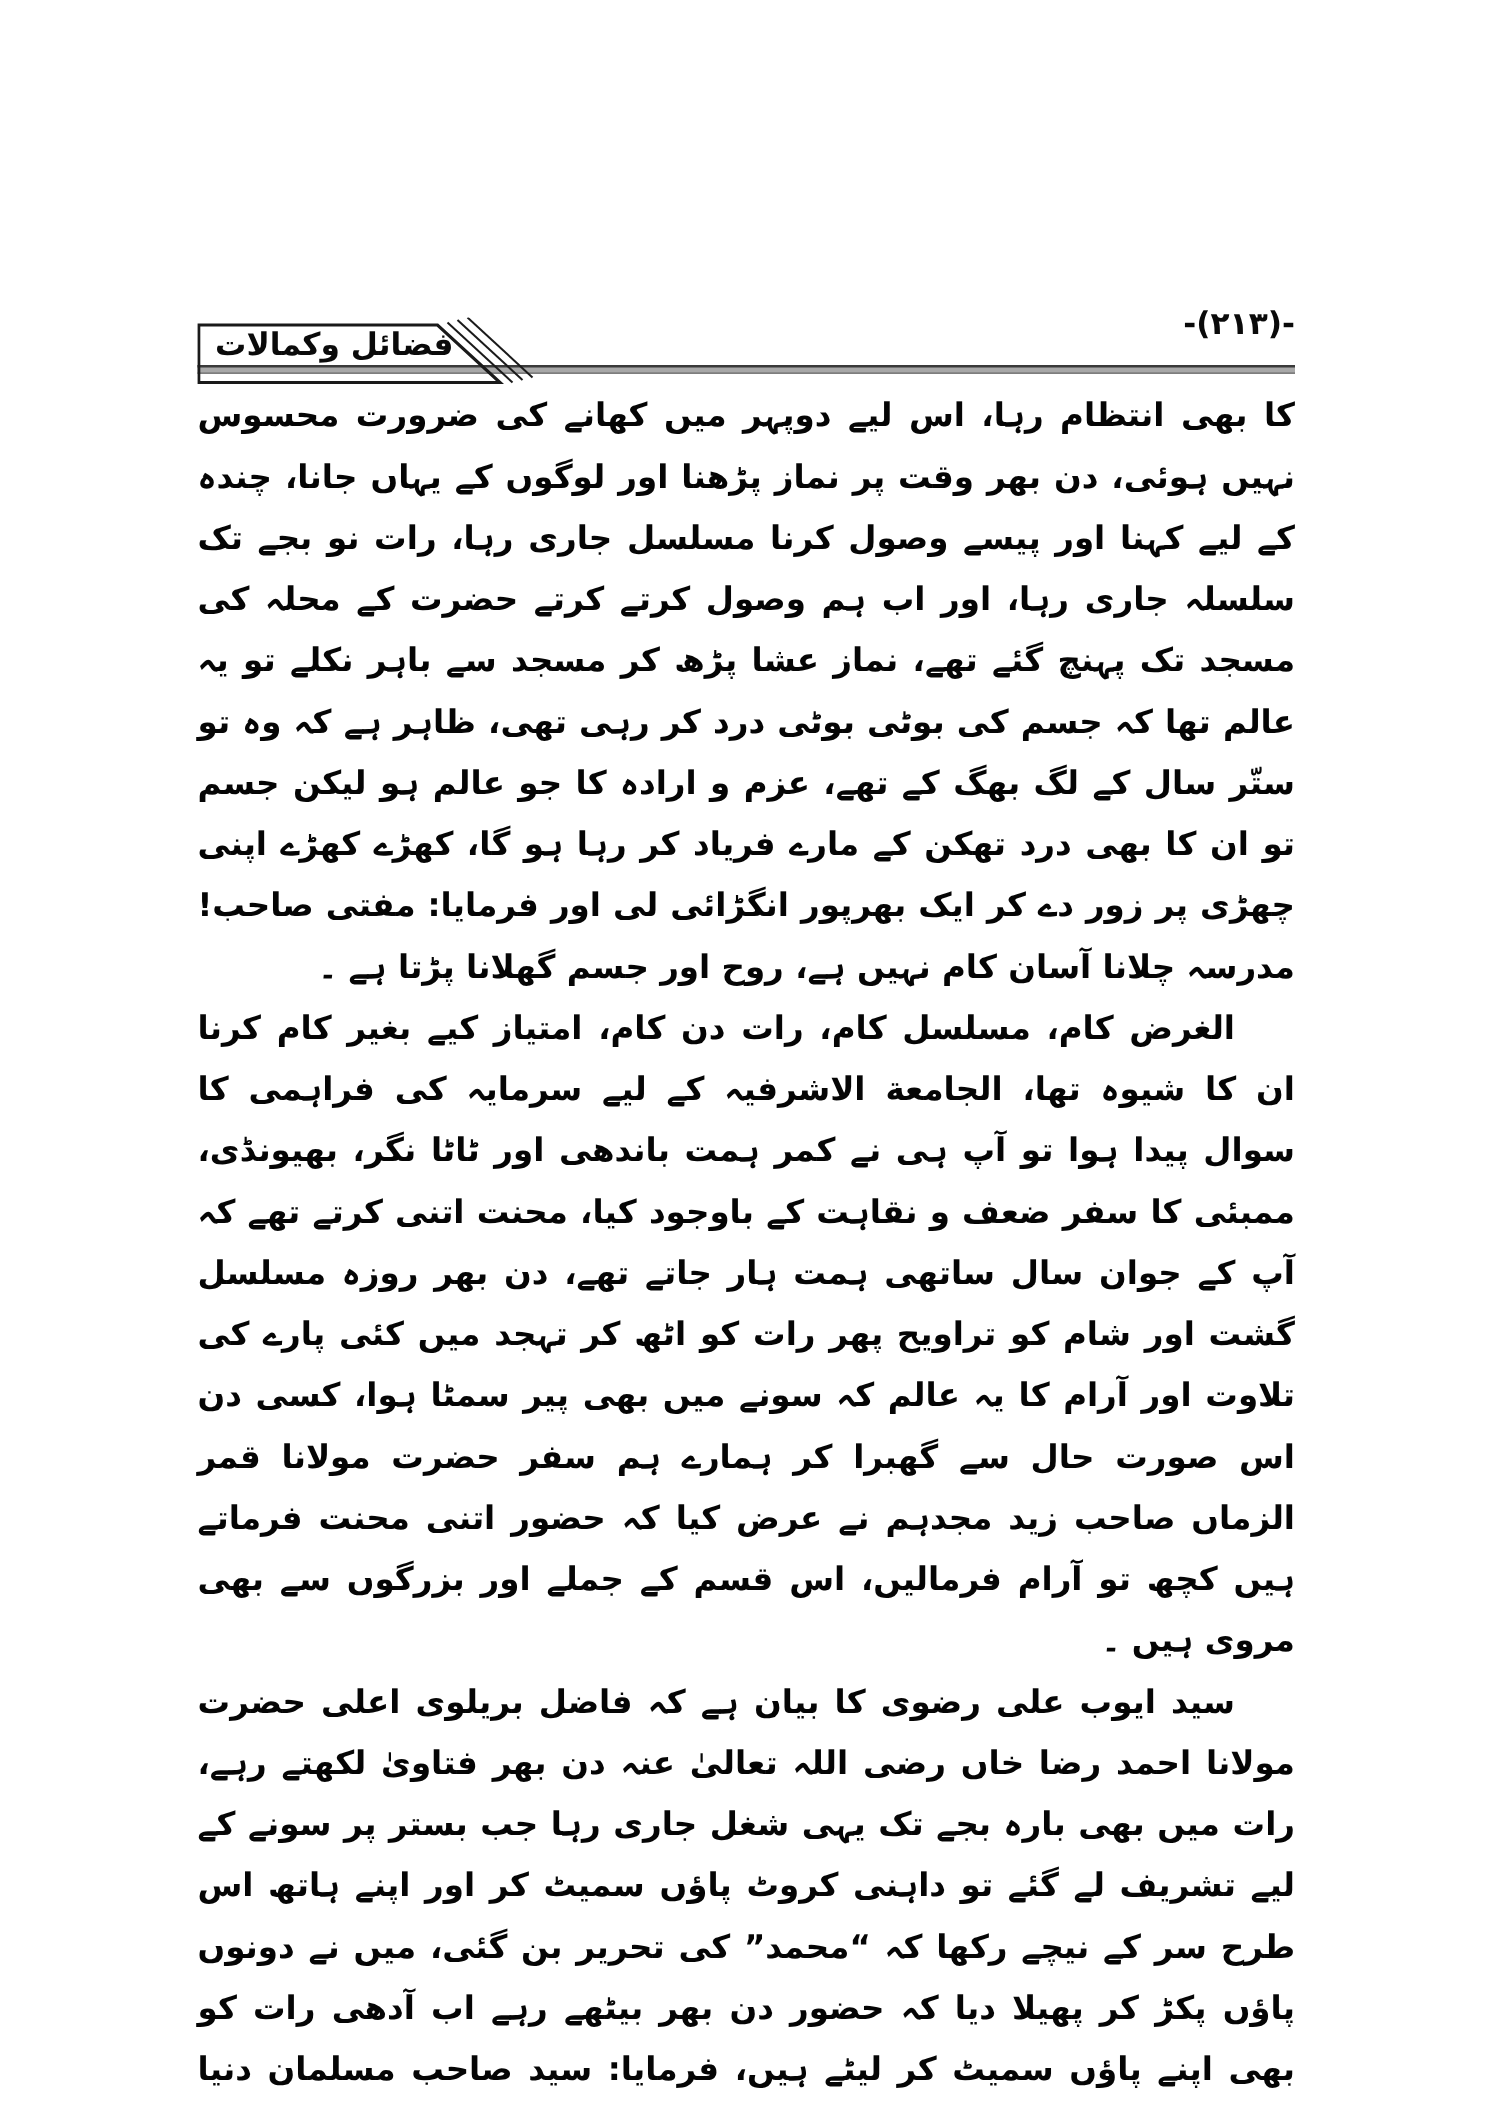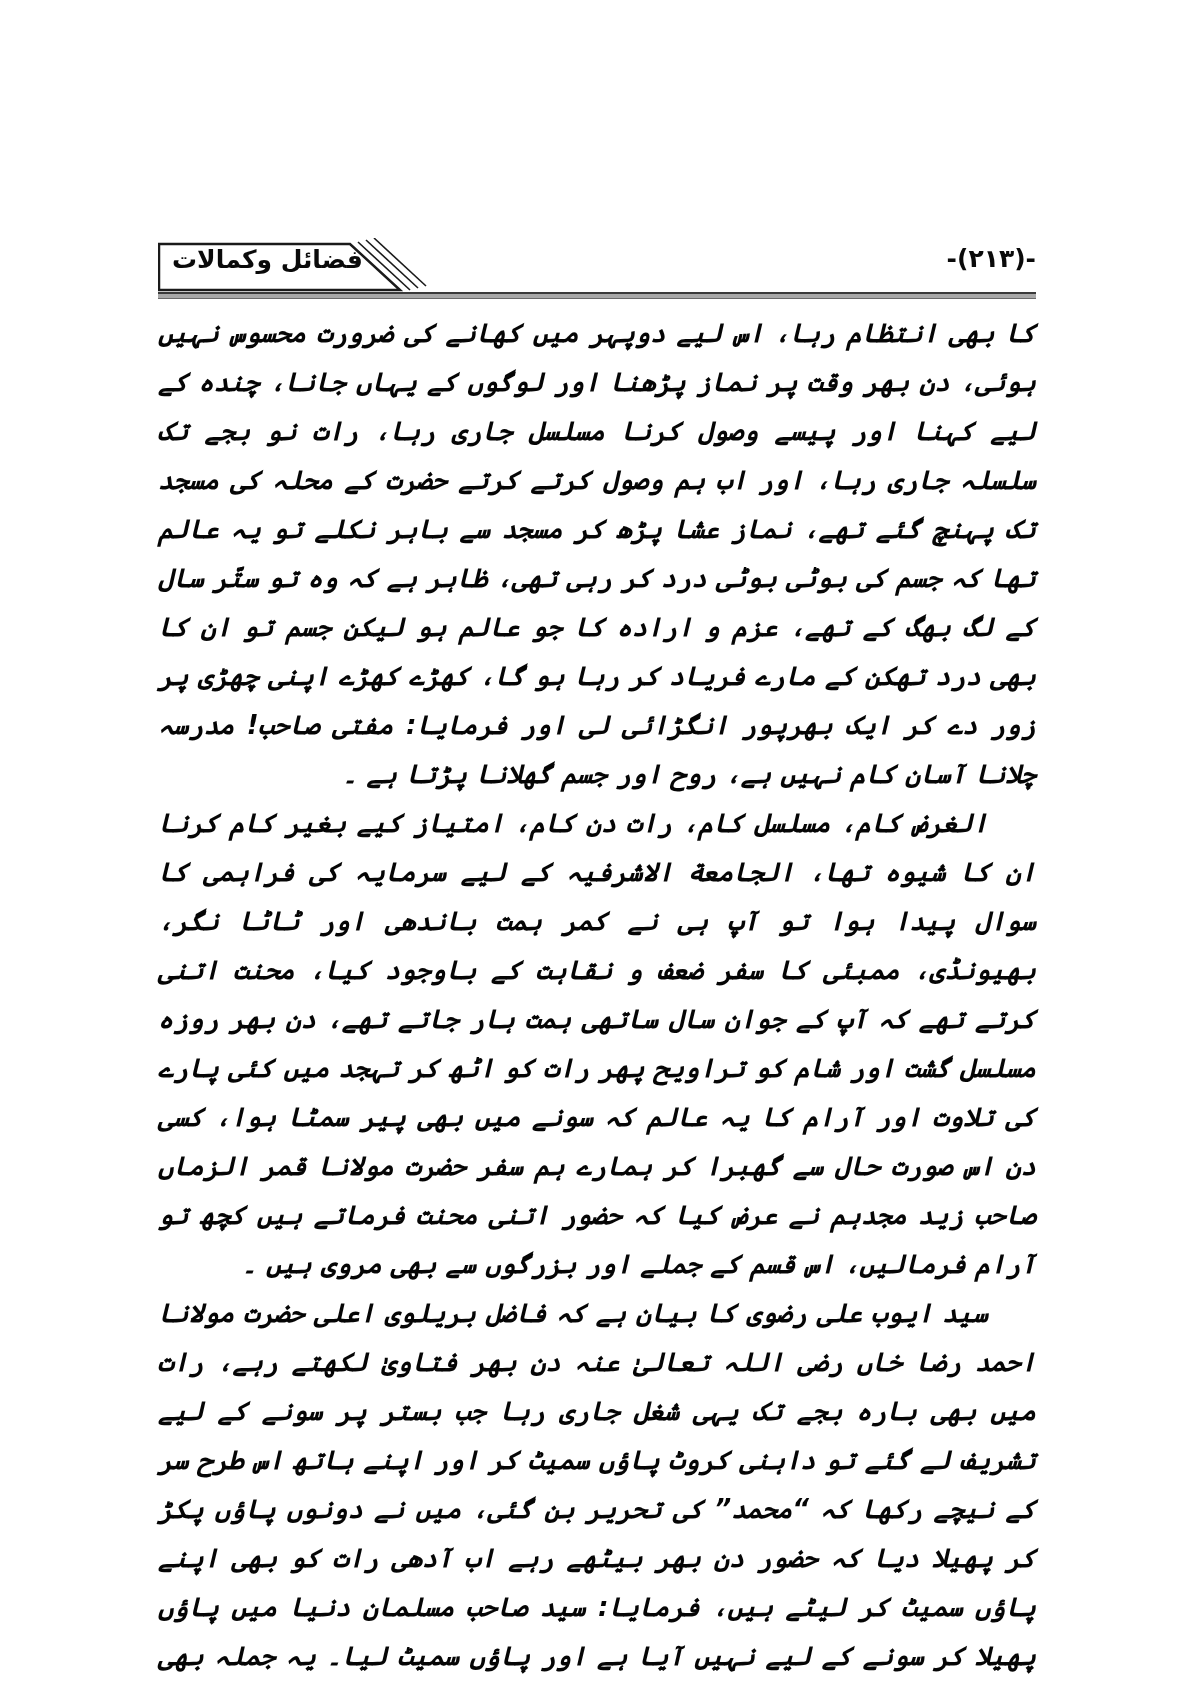--- a/index.html
+++ b/index.html
@@ -22,21 +22,21 @@
     width: 878px;
   }
   
   .header-row {
     position: relative;
     height: 54px;
     direction: rtl;
   }
   .hdr-box {
     position: absolute;
-    top: 0;
+    top: 16px;
     width: 300px;
     height: 54px;
     text-align: center;
   }
   .hdr-box svg { position: absolute; inset: 0; }
   .hdr-box .hdr-label {
     position: absolute;
     top: 7px;
     font-size: 25px;
     font-weight: bold;
@@ -66,21 +66,21 @@
   
   .body-text {
     margin-top: 10px;
     direction: rtl;
     text-align: justify;
     font-size: 26px;
     font-weight: bold;
     line-height: 49px;
     color: #050505;
   }
-  .body-text p { margin: 0; font-style: italic; }
+  .body-text p { margin: 0; }
   p.indent { text-indent: 48px; }
 </style>
 </head>
 <body>
 
 <div class="page">
 
   <div class="header-row">
 
 

